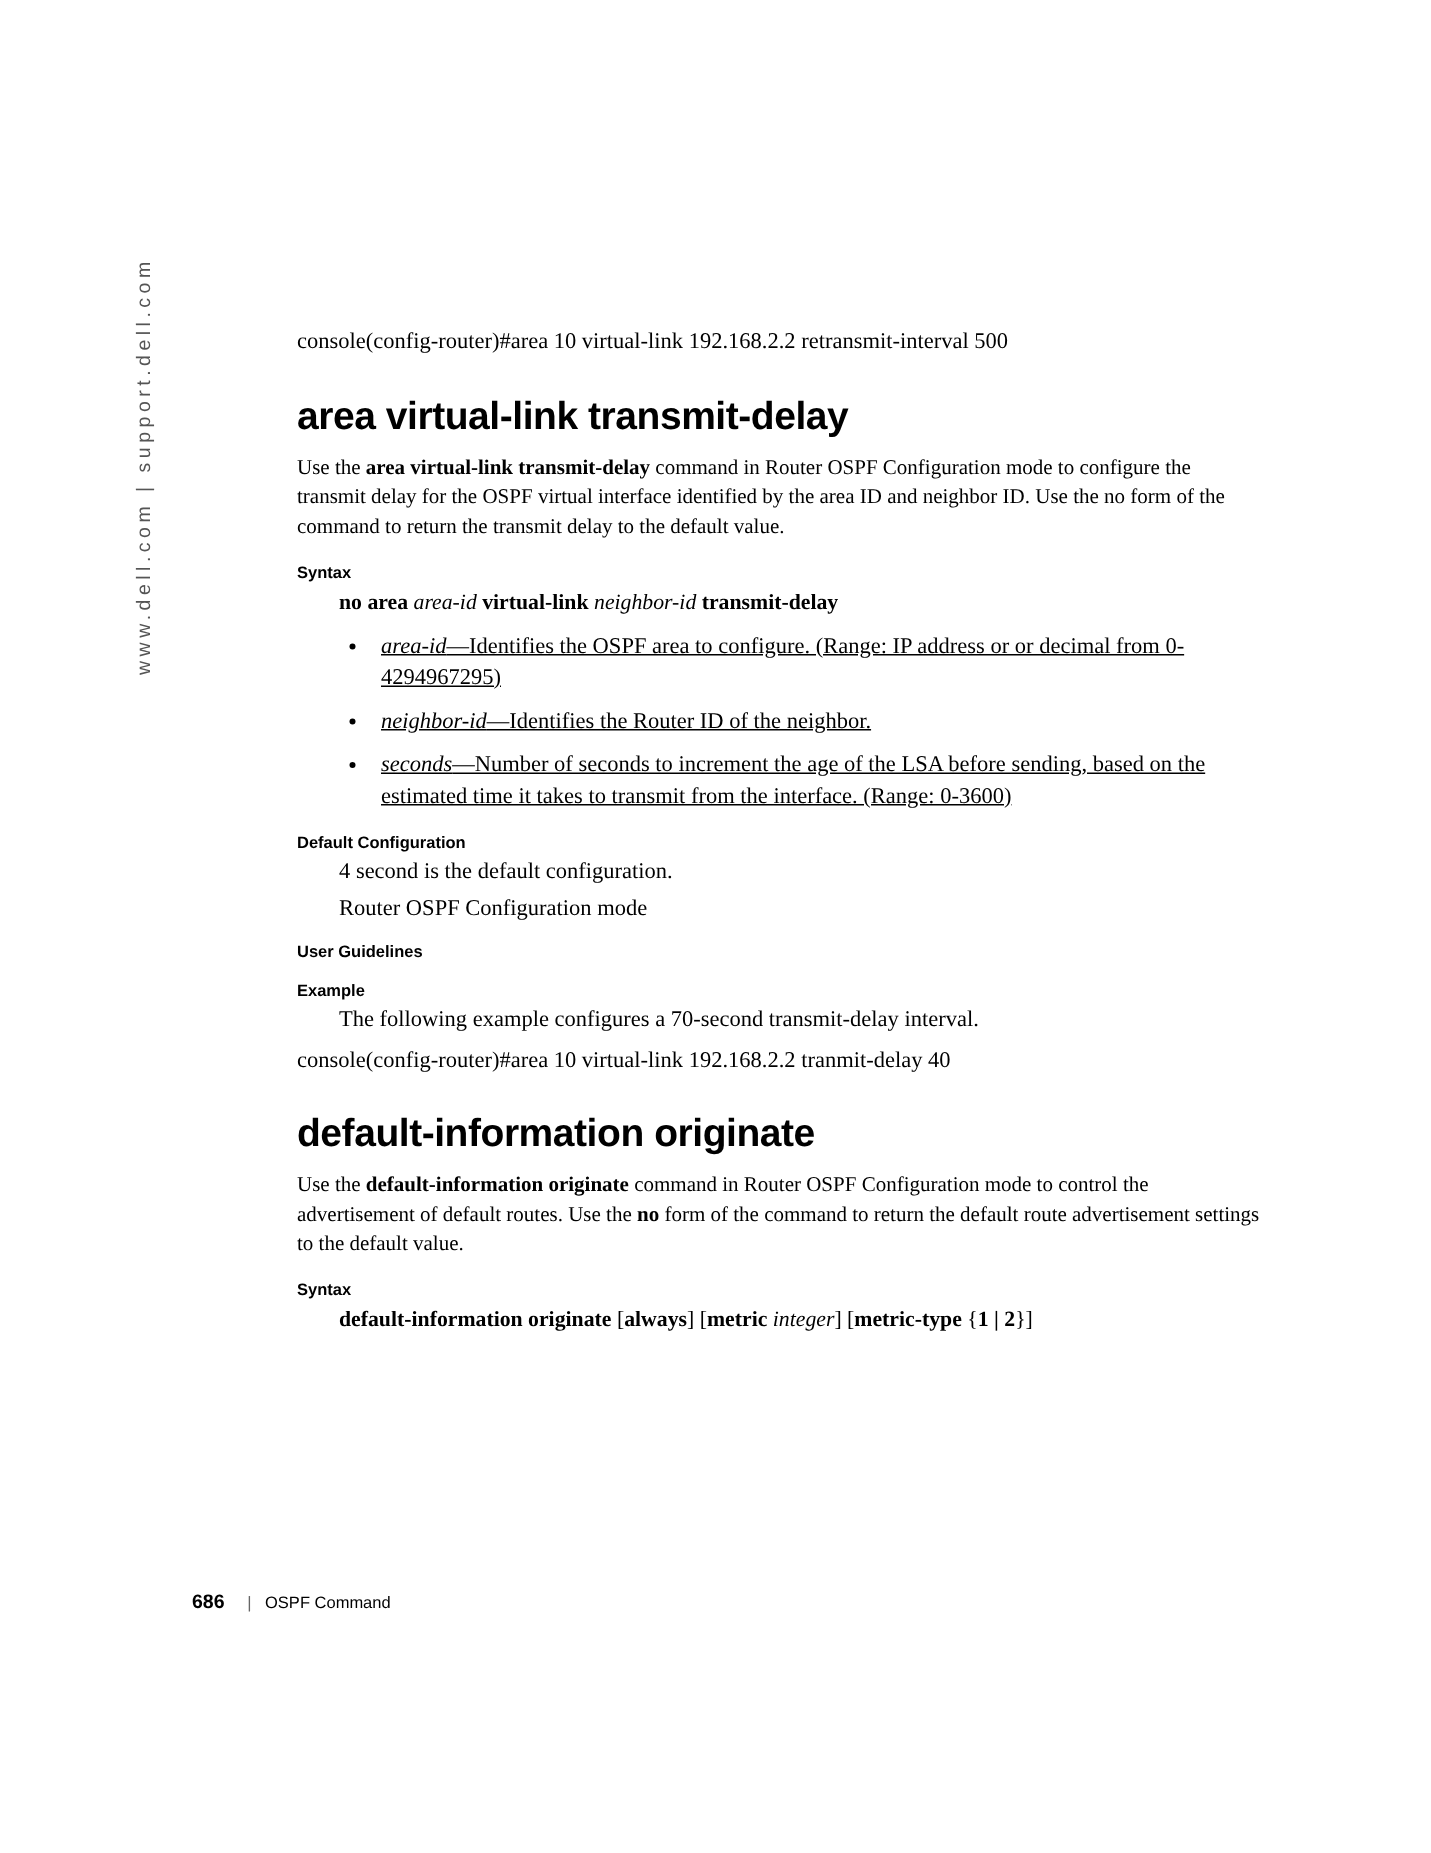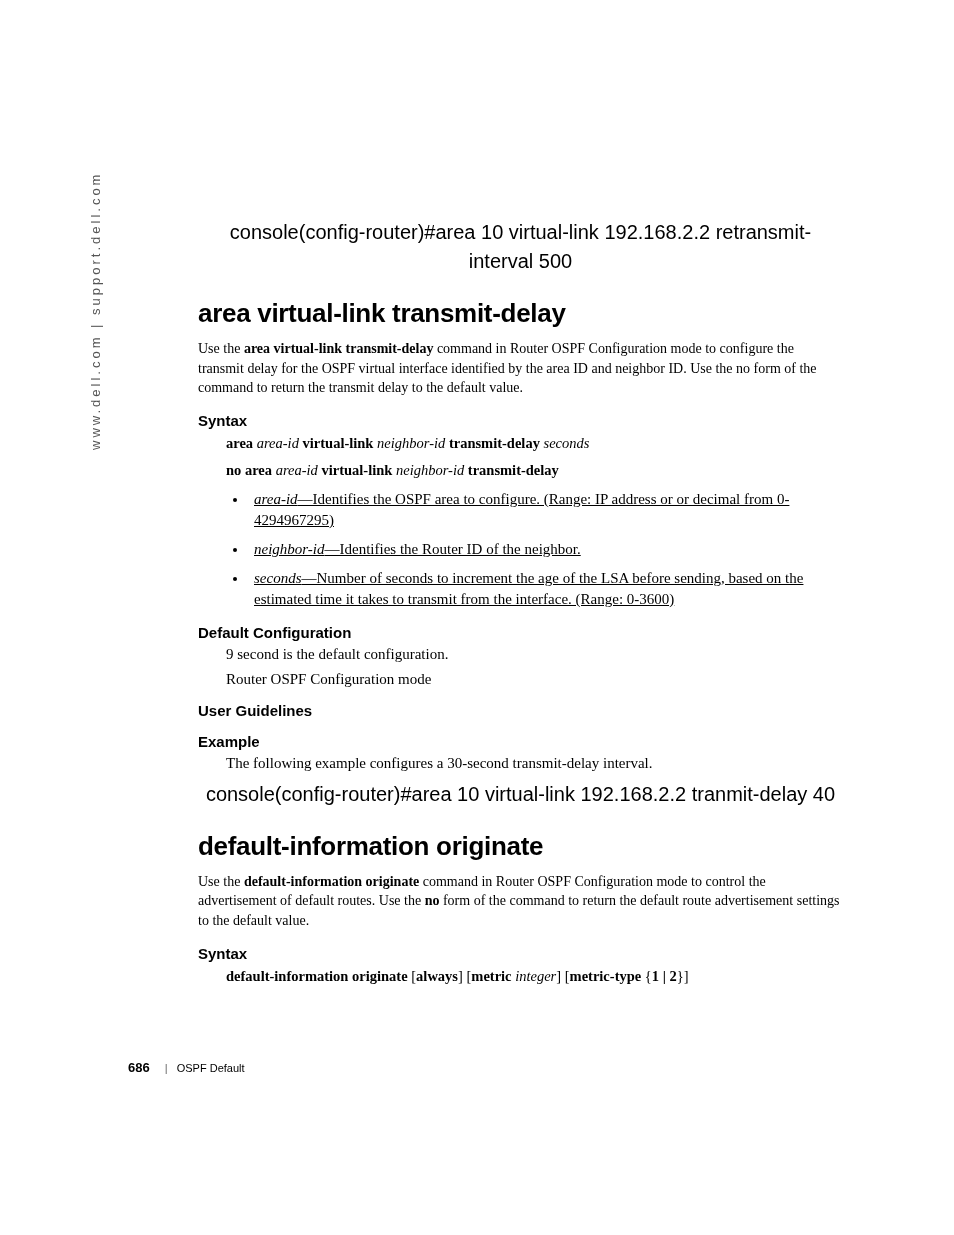--- a/index.html
+++ b/index.html
@@ -24,43 +24,42 @@
     color: #555;
     white-space: nowrap;
   }
   .content {
     position: absolute;
     left: 198px;
     top: 218px;
     width: 645px;
   }
   .mono {
-    font-family: Liberation Sans, sans-serif;
-    font-size: 20px;
+    font-family: Liberation Serif, serif;
+    font-size: 15px;
     line-height: 1.45;
     margin: 0 0 14px 0;
     white-space: pre-wrap;
-    text-align: center;
   }
   h2.cmd-title {
     font-family: Arial, Helvetica, sans-serif;
     font-weight: bold;
     font-size: 26px;
     margin: 22px 0 10px 0;
     letter-spacing: -0.3px;
   }
   p.desc {
     font-size: 14px;
     line-height: 1.4;
     margin: 0 0 12px 0;
   }
   h4.sub {
     font-family: Arial, Helvetica, sans-serif;
     font-weight: bold;
-    font-size: 15px;
+    font-size: 11px;
     margin: 14px 0 5px 0;
   }
   .indent-block {
     margin-left: 28px;
   }
   p.syntax-line {
     font-size: 14.5px;
     margin: 6px 0 10px 0;
   }
   ul.bullets {
@@ -108,46 +107,43 @@
 
   <h2 class="cmd-title">area virtual-link transmit-delay</h2>
 
   <p class="desc">
     <span>Use the </span><b>area virtual-link transmit-delay</b><span> command in Router OSPF Configuration mode to configure the transmit delay for the OSPF virtual interface identified by the area ID and neighbor ID. Use the no form of the command to return the transmit delay to the default value.</span>
   </p>
 
   <h4 class="sub">Syntax</h4>
   <div class="indent-block">
     <p class="syntax-line">
-      <b>area </b><i>area-id</i><b> virtual-link </b><i>neighbor-id</i><b>  transmit-delay </b><i>seconds</i>
-    </p>
-    <p class="syntax-line">
       <b>no area </b><i>area-id</i><b> virtual-link </b><i>neighbor-id</i><b>  transmit-delay</b>
     </p>
     <ul class="bullets">
       <li><i>area-id</i><span>—Identifies the OSPF area to configure. (Range: IP address or or decimal from 0-4294967295)</span></li>
       <li><i>neighbor-id</i><span>—Identifies the Router ID of the neighbor.</span></li>
       <li><i>seconds</i><span>—Number of seconds to increment the age of the LSA before sending, based on the estimated time it takes to transmit from the interface. (Range: 0-3600)</span></li>
     </ul>
   </div>
 
   <h4 class="sub">Default Configuration</h4>
   <div class="indent-block">
-      <p class="body-line">9 second is the default configuration.</p>
+      <p class="body-line">4 second is the default configuration.</p>
     </div>
 
   <div class="indent-block">
       <p class="body-line">Router OSPF Configuration mode</p>
     </div>
 
   <h4 class="sub">User Guidelines</h4>
 
   <h4 class="sub">Example</h4>
   <div class="indent-block">
-      <p class="body-line">The following example configures a 30-second transmit-delay interval.</p>
+      <p class="body-line">The following example configures a 70-second transmit-delay interval.</p>
     </div>
   <p class="mono">console(config-router)#area 10 virtual-link 192.168.2.2 tranmit-delay 40</p>
 
   <h2 class="cmd-title">default-information originate</h2>
 
   <p class="desc">
     <span>Use the </span><b>default-information originate</b><span> command in Router OSPF Configuration mode to control the advertisement of default routes. Use the </span><b>no</b><span> form of the command to return the default route advertisement settings to the default value.</span>
   </p>
 
   <h4 class="sub">Syntax</h4>
@@ -155,14 +151,14 @@
     <p class="syntax-line">
       <b>default-information originate</b><span> [</span><b>always</b><span>] [</span><b>metric </b><i>integer</i><span>] [</span><b>metric-type</b><span> {</span><b>1 | 2</b><span>}]</span>
     </p>
   </div>
 
 </div>
 
 <div class="footer">
   <span class="pnum">686</span>
   <span class="sep">|</span>
-  <span>OSPF Default</span>
+  <span>OSPF Command</span>
 </div>
 
 </body></html>

